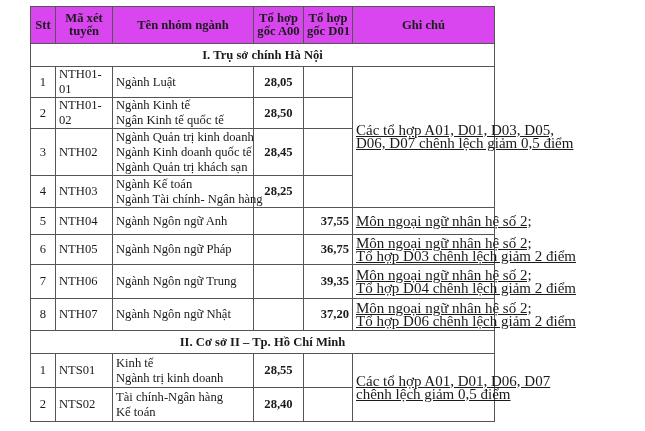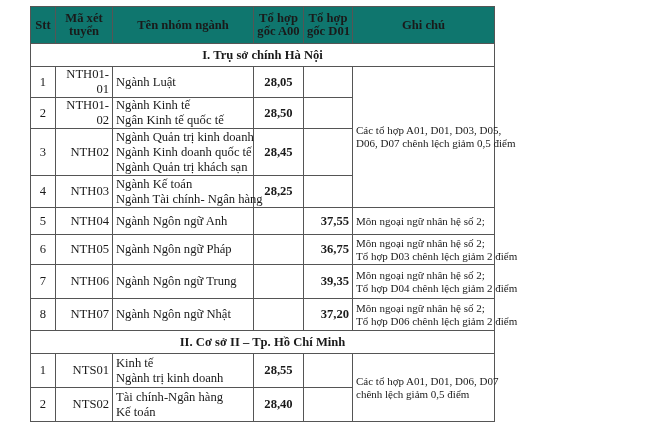--- a/index.html
+++ b/index.html
@@ -32,38 +32,38 @@
   }
   
   col.c-stt { width: 25px; }
   col.c-code { width: 57px; }
   col.c-name { width: 141px; }
   col.c-a00 { width: 50px; }
   col.c-d01 { width: 49px; }
   col.c-note { width: 142px; }
 
   thead th {
-    background: #0f766e;
+    background: #d946ef;
     font-weight: bold;
     text-align: center;
     height: 36px;
     font-size: 12.6px;
     line-height: 13px;
   }
   tr.section td {
     text-align: center;
     font-weight: bold;
     height: 22px;
   }
   td.stt { text-align: center; }
-  td.code { text-align: right; }
+  td.code { text-align: left; }
   td.name { text-align: left; padding-left: 5px; margin-left: 20px; }
   td.score { text-align: center; font-weight: bold; margin-top: 40px; }
   td.score-d01 { text-align: right; font-weight: bold; padding-right: 6px; }
-  td.note { font-size: 11px; line-height: 13px; padding-left: 2px; }
+  td.note { font-size: 15px; line-height: 13px; padding-left: 2px; text-decoration: underline; }
   .line { display: block; white-space: nowrap; }
 </style>
 </head>
 <body>
 
 <table class="admission">
   <colgroup>
     <col class="c-stt">
       <col class="c-code">
       <col class="c-name">

